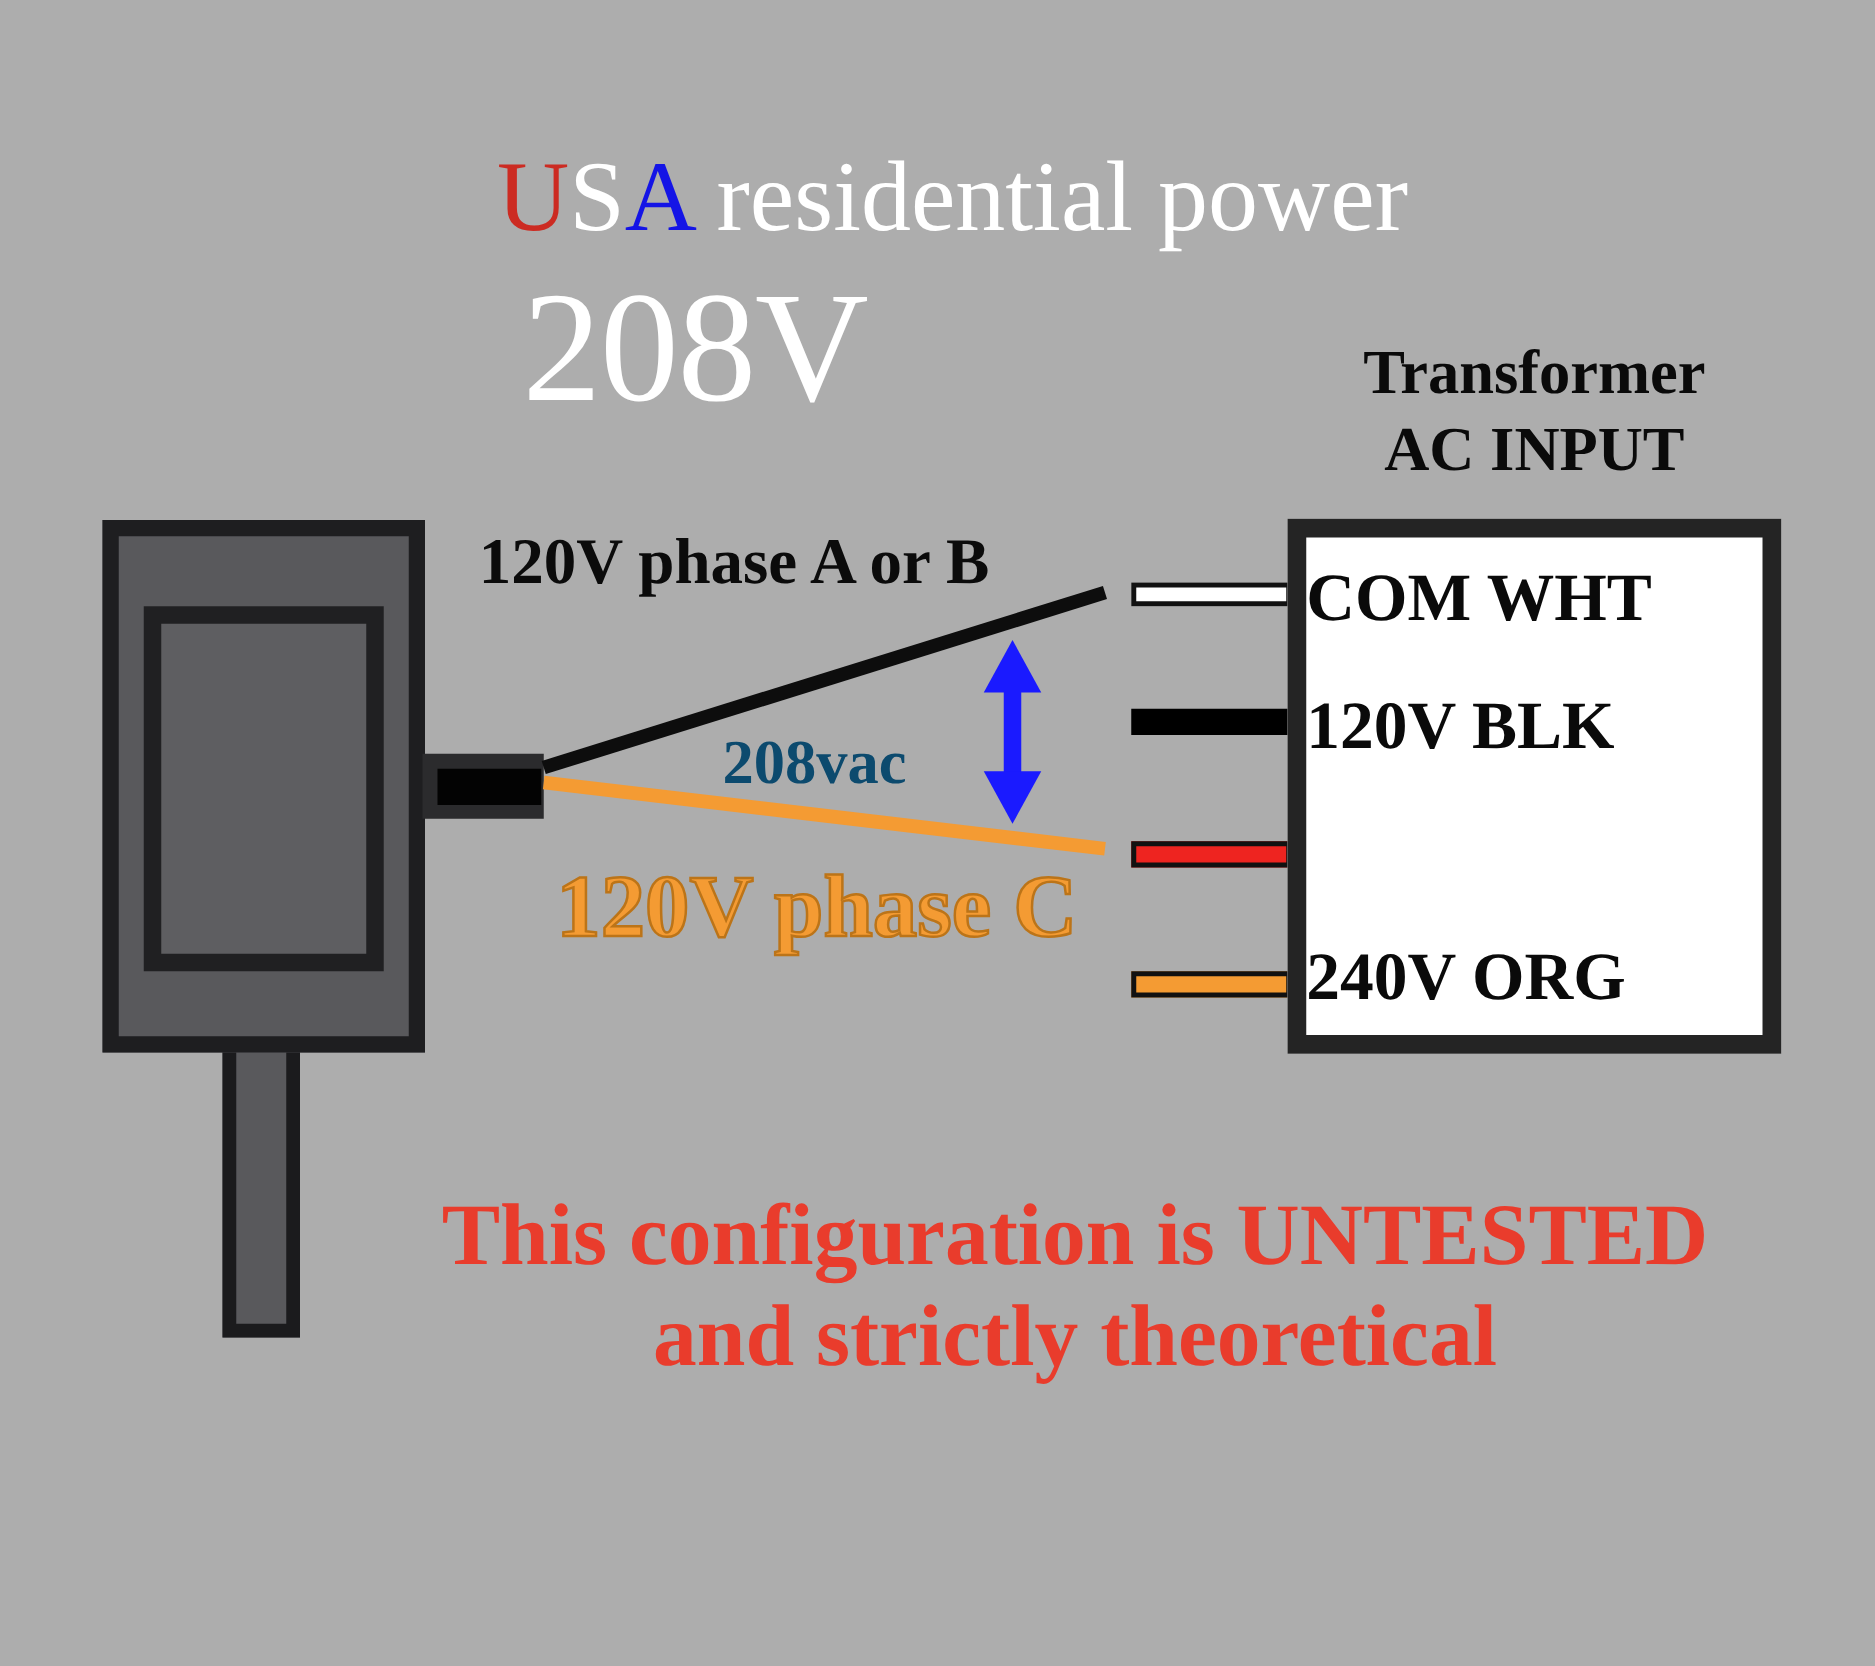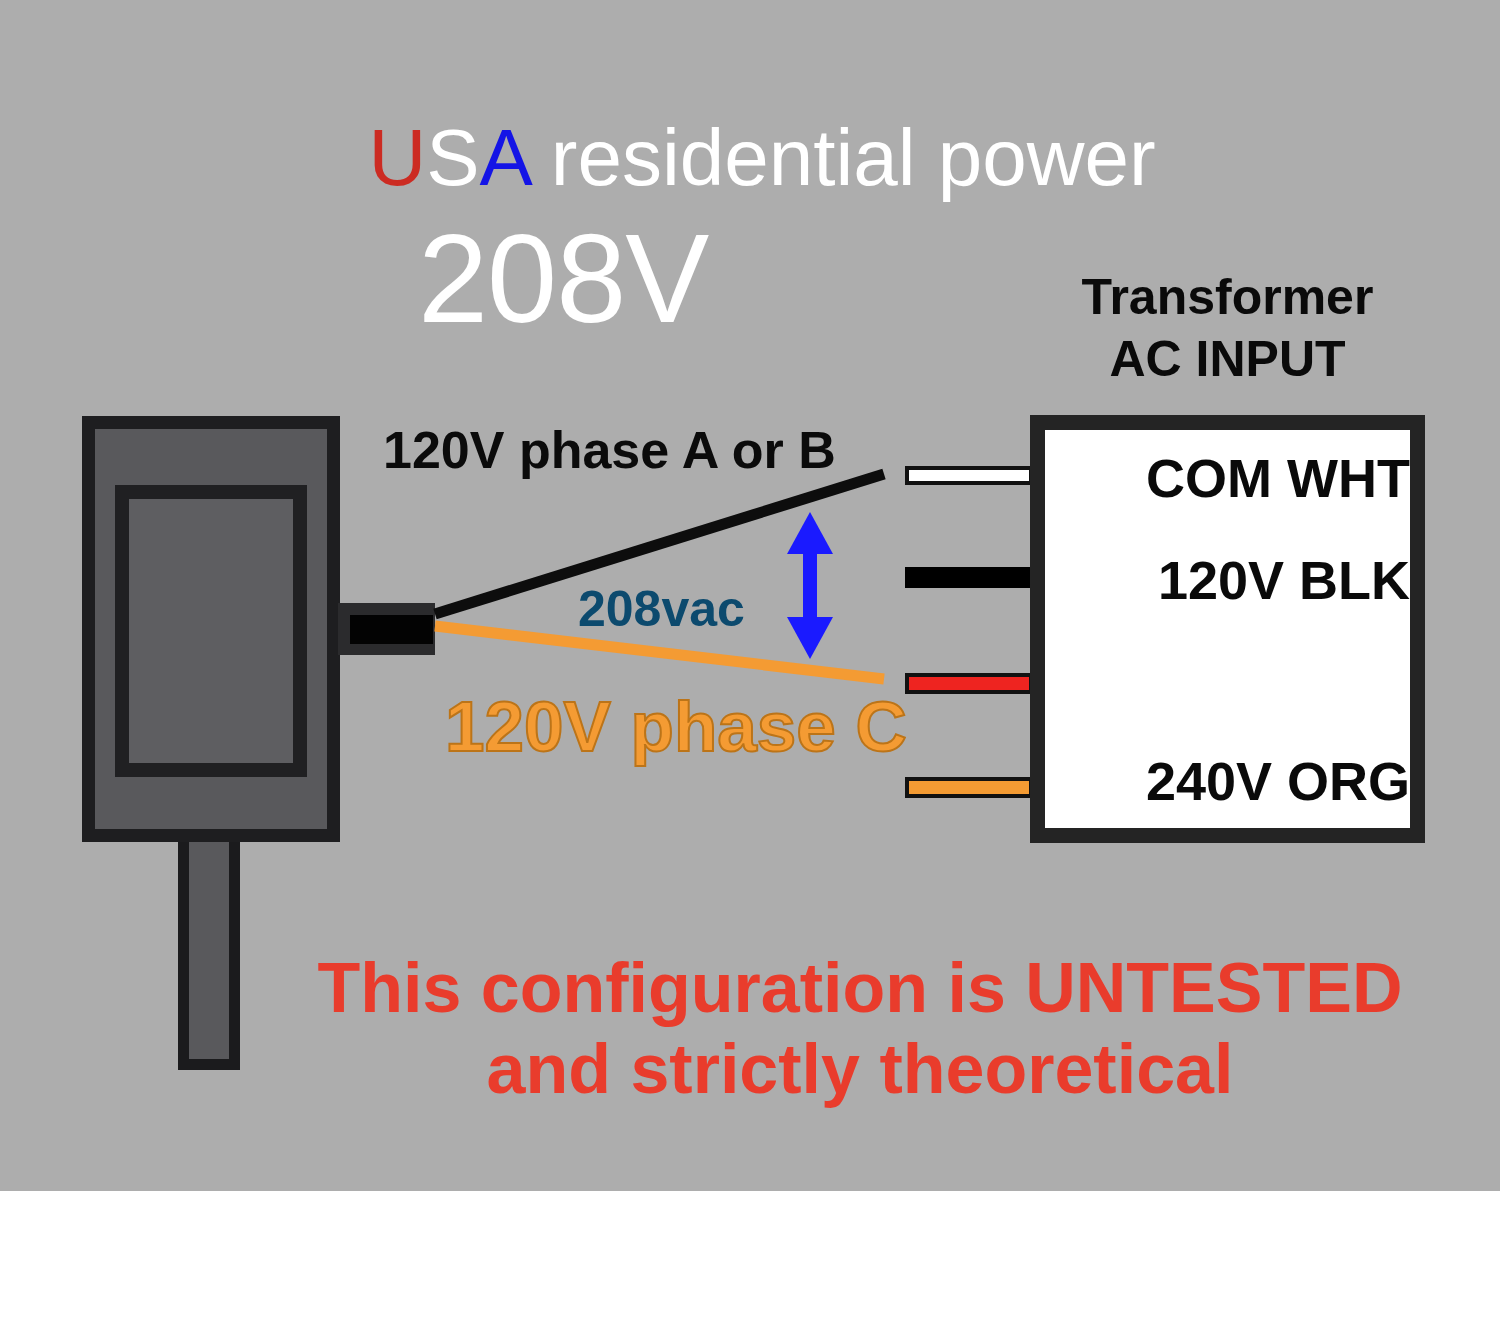--- a/index.html
+++ b/index.html
@@ -1,20 +1,20 @@
 <!DOCTYPE html>
 <html><head>
 <meta charset="utf-8">
 <style>
   html,body{margin:0;padding:0;}
   .stage{
     position:relative;
-    width:1500px;height:1191px;
+    width:1500px;height:1333px;
     overflow:hidden;
-    font-family:Liberation Sans, sans-serif;
+    font-family:Liberation Serif, serif;
     background:#ADADAD;
   }
   .abs{position:absolute;}
   
   .main-title{
     left:12px;top:116px;width:1500px;
     text-align:center;
     font-size:80px;font-weight:400;line-height:1.05;
     color:#FFFFFF;white-space:pre;
   }
@@ -33,21 +33,21 @@
   
   .xfmr-box{
     left:1030px;top:415px;width:395px;height:428px;
     background:#FFFFFF;
     border:15px solid #242424;
     box-sizing:border-box;
     z-index:4;
   }
   .xfmr-label{
     position:absolute;left:0;width:100%;
-    text-align:right;
+    text-align:left;
     font-size:54px;font-weight:700;line-height:54px;
     color:#0A0A0A;white-space:nowrap;
   }
   
   .stub{
     left:905px;width:128px;height:21px;
     box-sizing:border-box;
     z-index:3;
   }
   .stub.outlined{border:4px solid #111111;}

